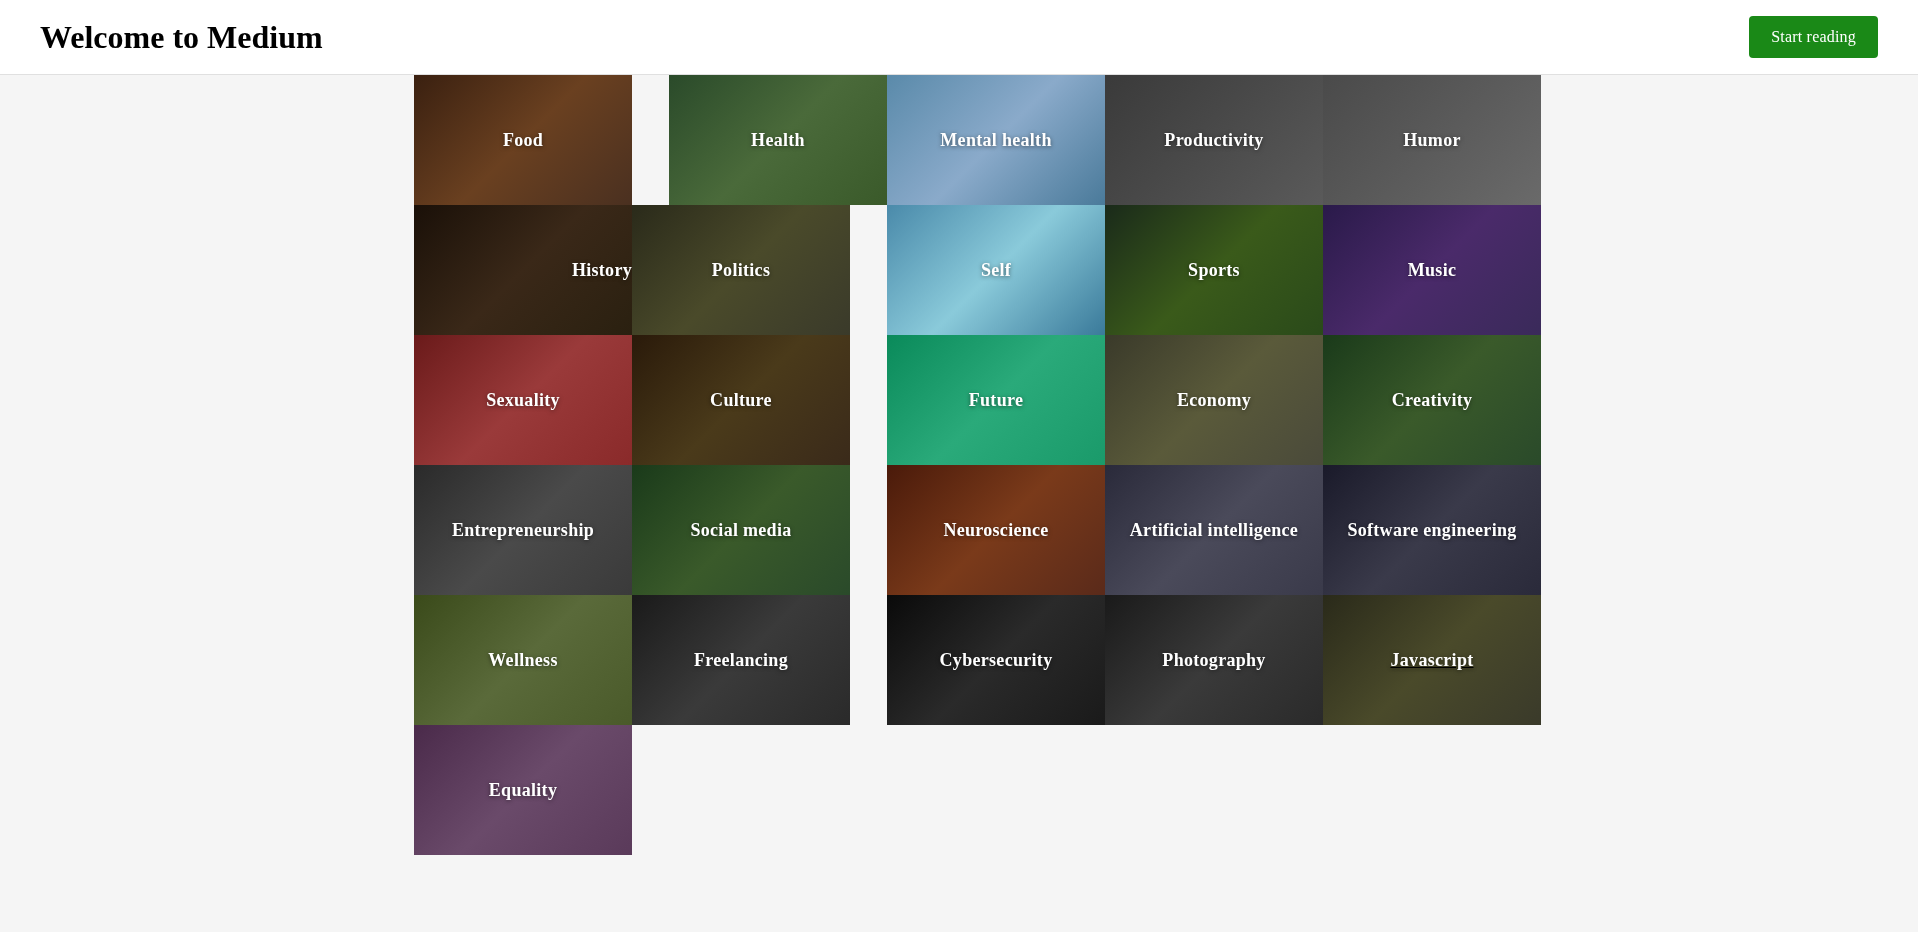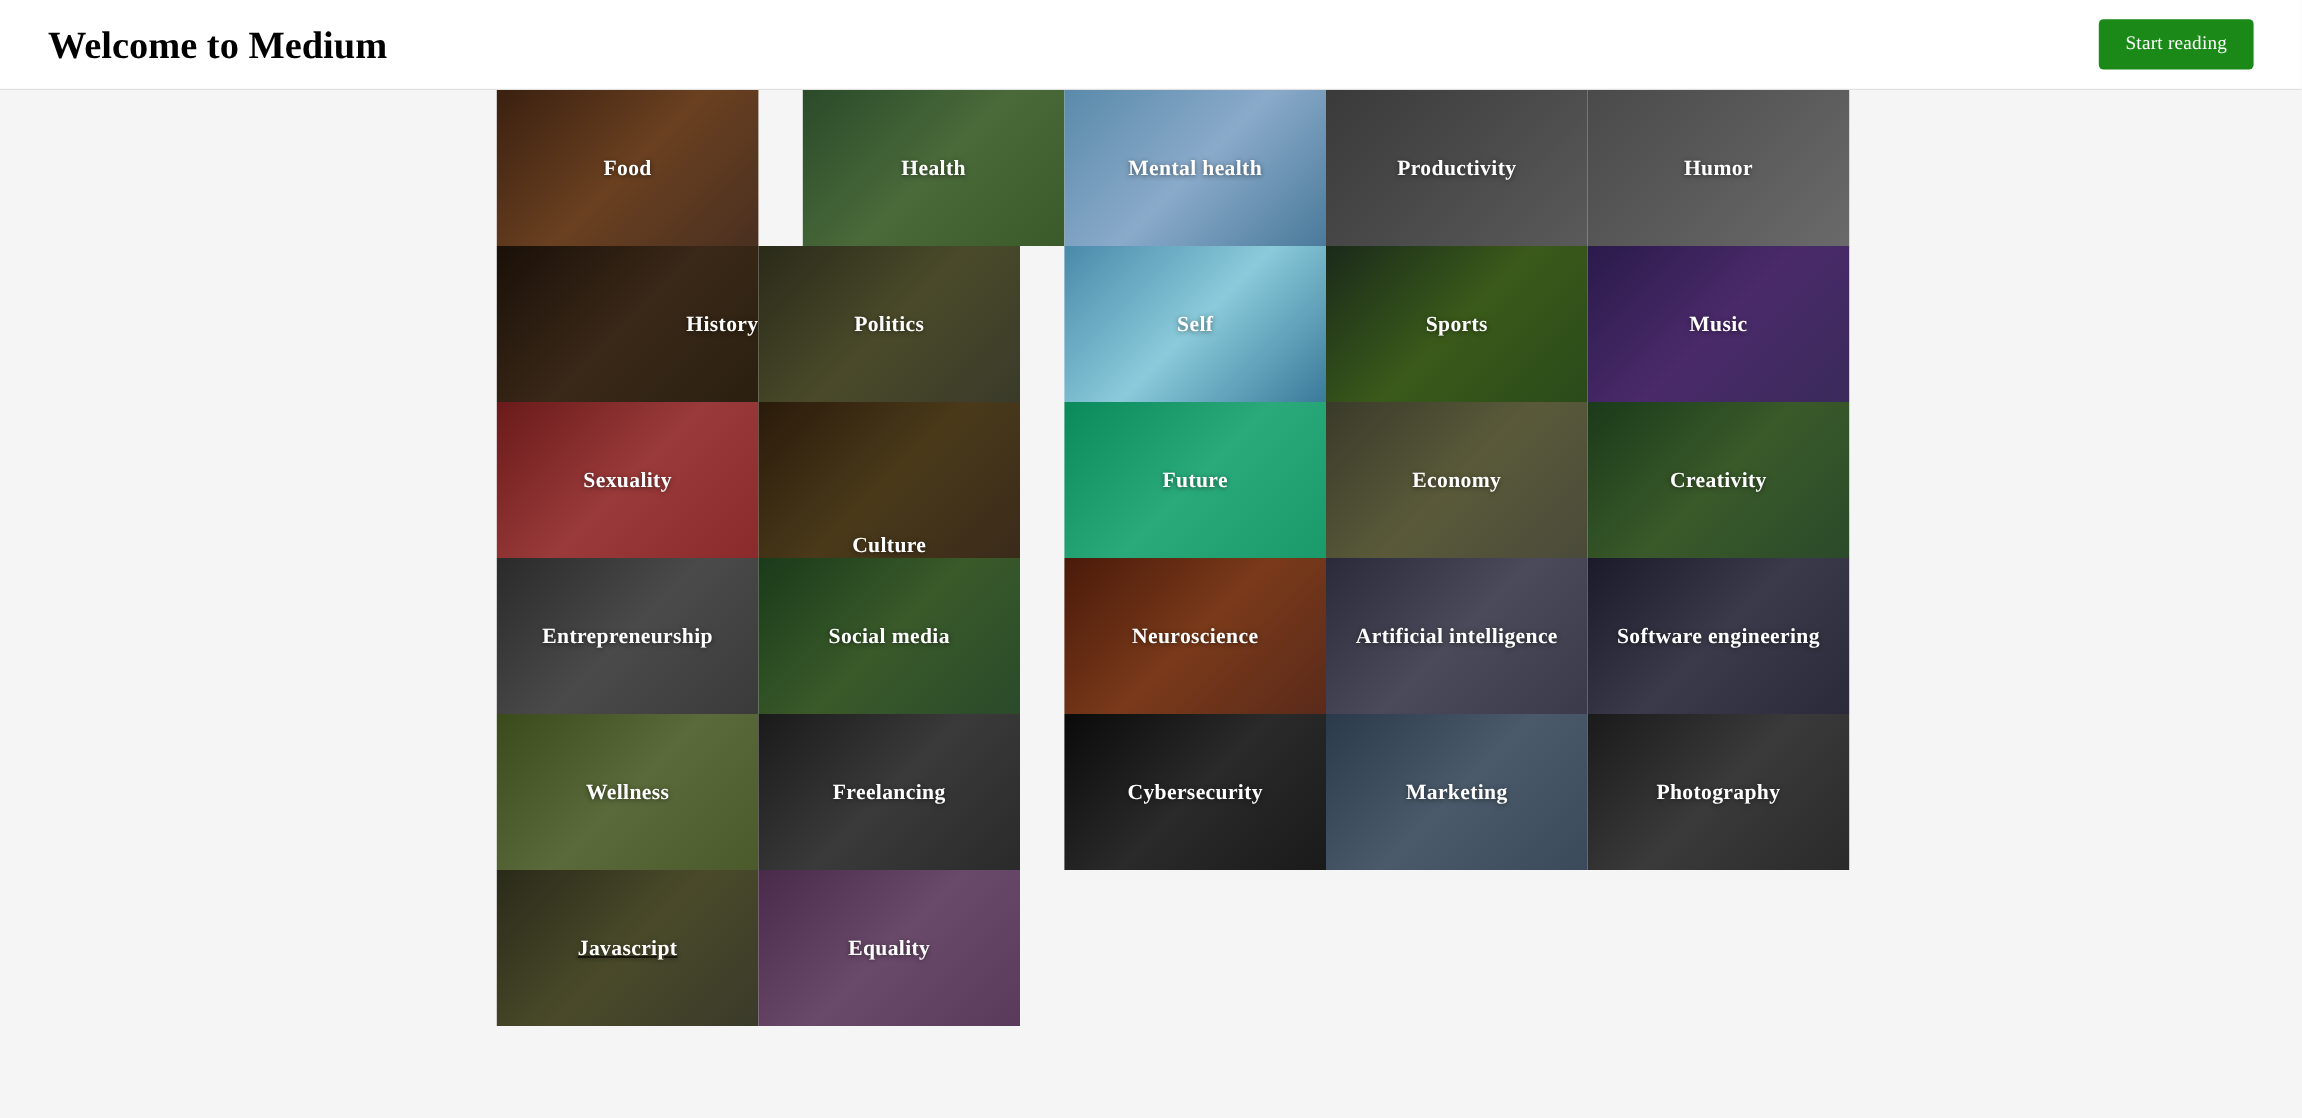--- a/index.html
+++ b/index.html
@@ -62,21 +62,21 @@
     .bg-health { background: #3a6e3a; }
     .bg-mental-health { background: #6a7a8a; }
     .bg-productivity { background: #4a4a4a; }
     .bg-humor { background: #6a5a4a; }
     .bg-history { background: #2a2010; justify-content: flex-end; }
     .bg-politics { background: #3a3a2a; }
     .bg-self { background: #5a8aaa; }
     .bg-sports { background: #1a3a1a; }
     .bg-music { background: #3a2a5a; }
     .bg-sexuality { background: #8a3a3a; }
-    .bg-culture { background: #3a2a1a; align-items: flex-end; }
+    .bg-culture { background: #3a2a1a; }
     .bg-future { background: #1a9a6a; }
     .bg-economy { background: #4a4a3a; }
     .bg-creativity { background: #2a4a2a; }
     .bg-entrepreneurship { background: #3a3a3a; }
     .bg-social-media { background: #2a4a2a; }
     .bg-neuroscience { background: #5a2a1a; }
     .bg-ai { background: #3a3a4a; }
     .bg-software-engineering { background: #2a2a3a; }
     .bg-wellness { background: #4a5a2a; }
     .bg-freelancing { background: #2a2a2a; }
@@ -192,23 +192,20 @@
       </div>
       <div class="topic-cell bg-wellness">
         <span class="topic-label">Wellness</span>
       </div>
       <div class="topic-cell bg-freelancing">
         <span class="topic-label">Freelancing</span>
       </div>
       <div class="topic-cell bg-cybersecurity">
         <span class="topic-label">Cybersecurity</span>
       </div>
-      <div class="topic-cell bg-marketing">
-        <span class="topic-label">Marketing</span>
-      </div>
       <div class="topic-cell bg-photography">
         <span class="topic-label">Photography</span>
       </div>
       <div class="topic-cell bg-javascript">
         <span class="topic-label">Javascript</span>
       </div>
       <div class="topic-cell bg-equality">
         <span class="topic-label">Equality</span>
       </div>
       <div style="width: 218px; height: 130px; background: rgb(245, 245, 245);"></div>

